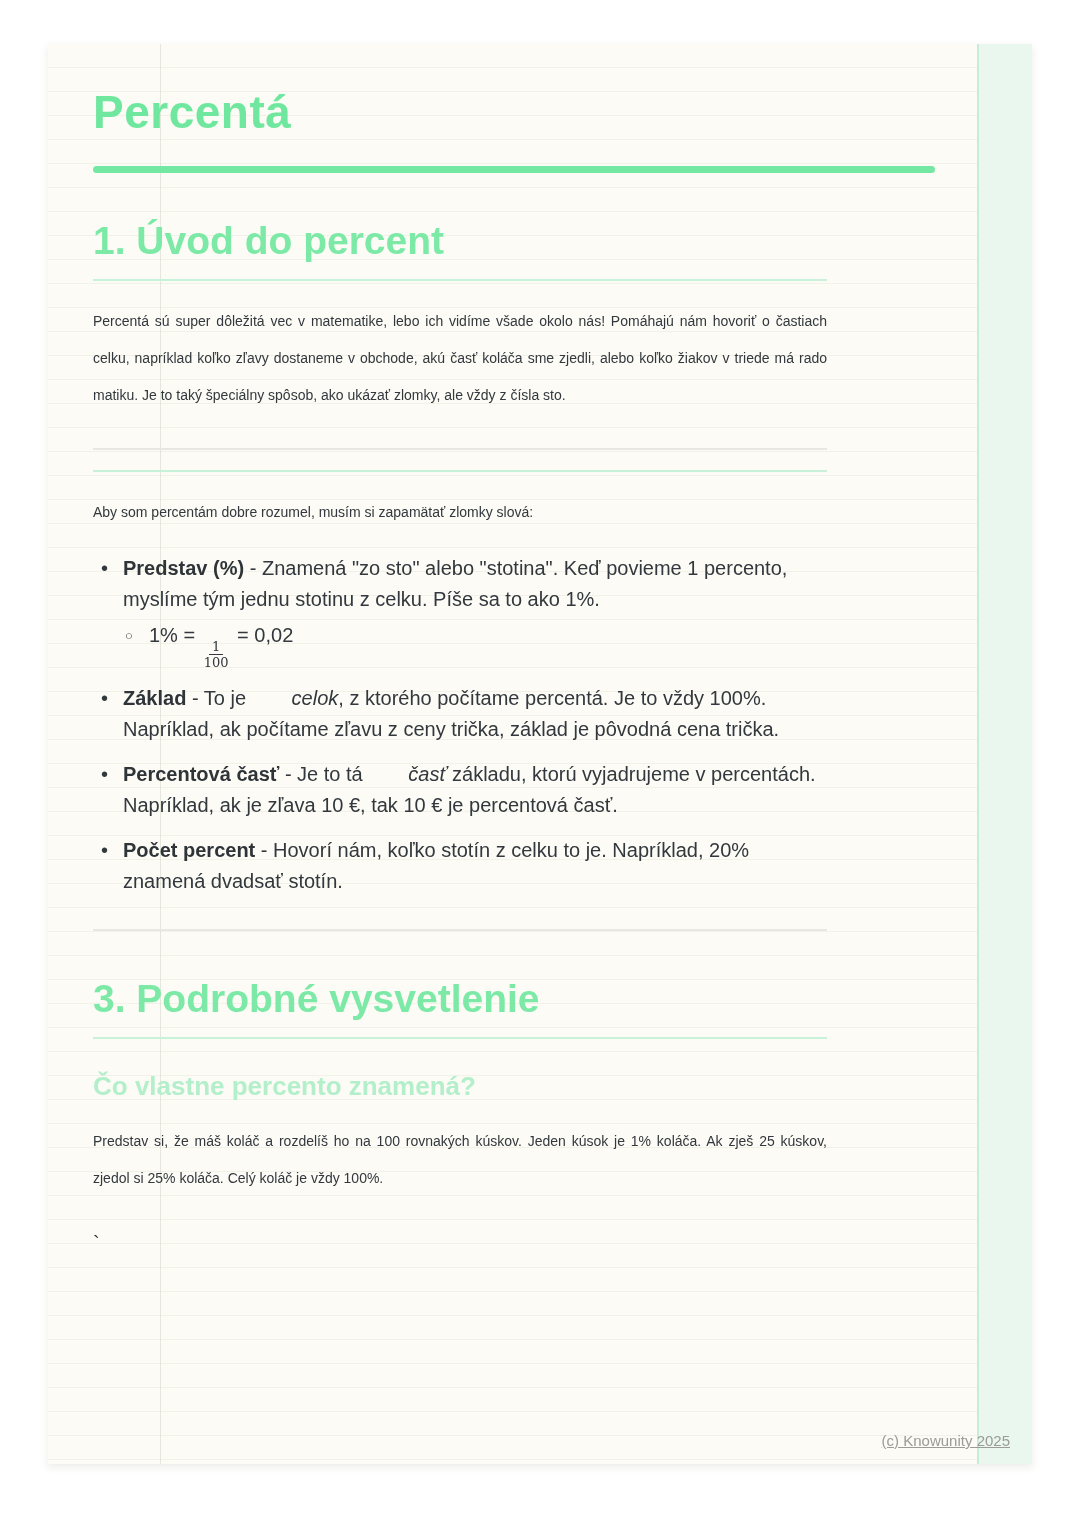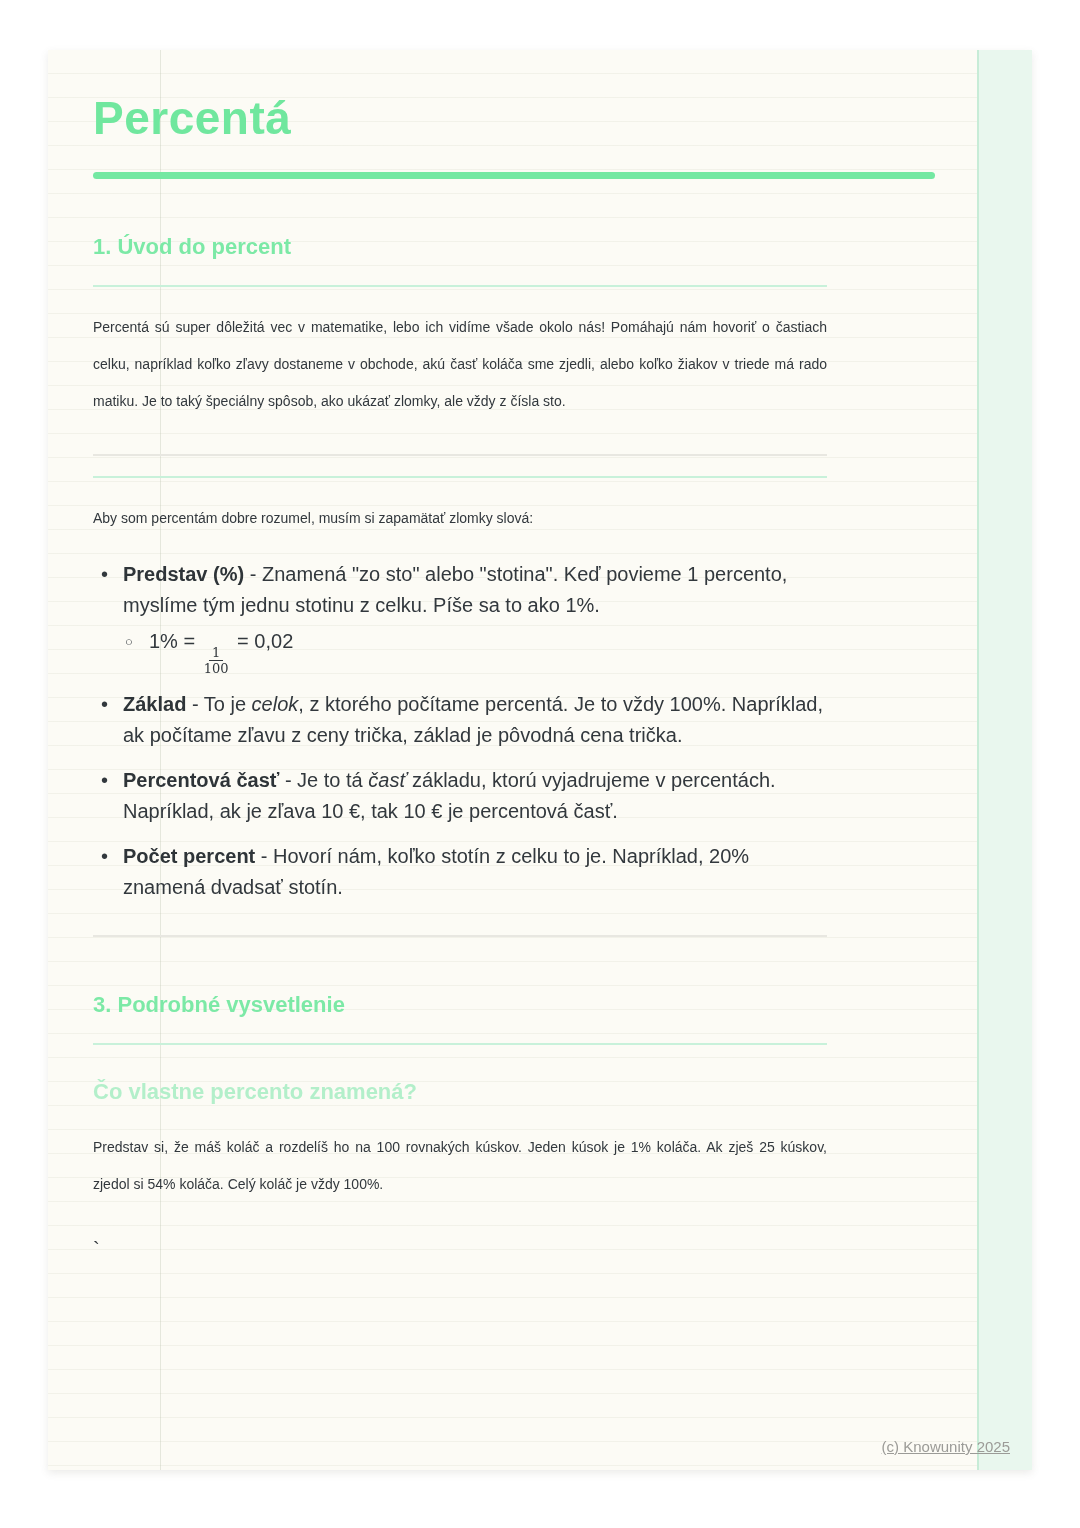--- a/index.html
+++ b/index.html
@@ -6,21 +6,21 @@
   * { margin:0; padding:0; box-sizing:border-box; }
   html,body { width:1080px; height:1528px; }
   body {
     background:#ffffff;
     font-family:"Liberation Sans","DejaVu Sans",sans-serif;
     color:#32383d;
     overflow:hidden;
     position:relative;
   }
   .sheet {
-    position:absolute; left:48px; top:50px;
+    position:absolute; left:48px; top:44px;
     width:984px; height:1420px;
     background:#fcfbf5;
     background-image:repeating-linear-gradient(
       to bottom,
       rgba(0,0,0,0) 0px, rgba(0,0,0,0) 23px,
       rgba(188,192,170,0.16) 23px, rgba(188,192,170,0.16) 24px);
     box-shadow:0 3px 8px rgba(90,90,70,0.12);
   }
   .margin-vline {
     position:absolute; left:112px; top:0; bottom:0; width:1px;
@@ -38,21 +38,21 @@
   }
   h1.doc-title {
     font-size:46px; font-weight:700; color:#70e79e;
     letter-spacing:0.5px; line-height:52px;
   }
   .title-bar {
     width:842px; height:7px; border-radius:3.5px;
     background:#74e8a2; margin-top:28px;
   }
   h2.sec-heading {
-    font-size:22px; font-weight:700; color:#7ce9a6;
+    font-size:39px; font-weight:700; color:#7ce9a6;
     line-height:36px; margin-top:50px;
   }
   .sec-underline {
     width:734px; height:2px; background:#c8f1da; margin-top:20px;
   }
   .divider {
     width:734px; height:2px; background:#e8e7e1; margin-top:32px;
   }
   .divider.first { margin-top:34px; }
   p.body-par {
@@ -72,31 +72,31 @@
   }
   ul.sub-list { list-style:none; margin-top:3px; }
   ul.sub-list > li {
     position:relative; padding-left:26px; line-height:34px; font-size:20px;
   }
   ul.sub-list > li::before {
     content:"\25CB"; position:absolute; left:2px; top:1px;
     font-size:13px; color:#32383d;
   }
   b.term { font-weight:700; color:#2e3438; }
-  i.emph { font-style:italic; }
+  i.emph { font-style:italic;margin-left:40px; }
   .frac {
     display:inline-flex; flex-direction:column; align-items:center;
     vertical-align:-9px; margin:0 3px;
     font-family:"DejaVu Serif","Liberation Serif",serif;
     font-size:13px; line-height:13px;
   }
   .frac .num { padding:0 3px 1px 3px; border-bottom:1.5px solid #32383d; }
   .frac .den { padding-top:1px; }
   h3.sub-heading {
-    font-size:22px; font-weight:700; color:#b3efca;
+    font-size:26px; font-weight:700; color:#b3efca;
     line-height:30px; margin-top:32px;
   }
   p.stray { margin-top:28px; font-size:20px; line-height:37px; }
   .footer-credit {
     position:absolute; right:22px; top:1388px; z-index:3;
     font-size:15px; color:#9b9b97;text-decoration:underline;
   }
 </style>
 </head>
 <body>
@@ -140,19 +140,19 @@
       <li>
         <b class="term">Počet percent</b><span> - Hovorí nám, koľko stotín z celku to je. Napríklad, 20% znamená dvadsať stotín.</span>
       </li>
     </ul>
 
     <div class="divider"></div>
 
     <h2 class="sec-heading">3. Podrobné vysvetlenie</h2>
     <div class="sec-underline"></div>
     <h3 class="sub-heading">Čo vlastne percento znamená?</h3>
-    <p class="body-par">Predstav si, že máš koláč a rozdelíš ho na 100 rovnakých kúskov. Jeden kúsok je 1% koláča. Ak zješ 25 kúskov, zjedol si 54% koláča. Celý koláč je vždy 100%.</p>
+    <p class="body-par">Predstav si, že máš koláč a rozdelíš ho na 100 rovnakých kúskov. Jeden kúsok je 1% koláča. Ak zješ 25 kúskov, zjedol si 25% koláča. Celý koláč je vždy 100%.</p>
 
     <p class="stray">`</p>
   </div>
 
   <div class="footer-credit">(c) Knowunity 2025</div>
 </div>
 
 </body></html>

